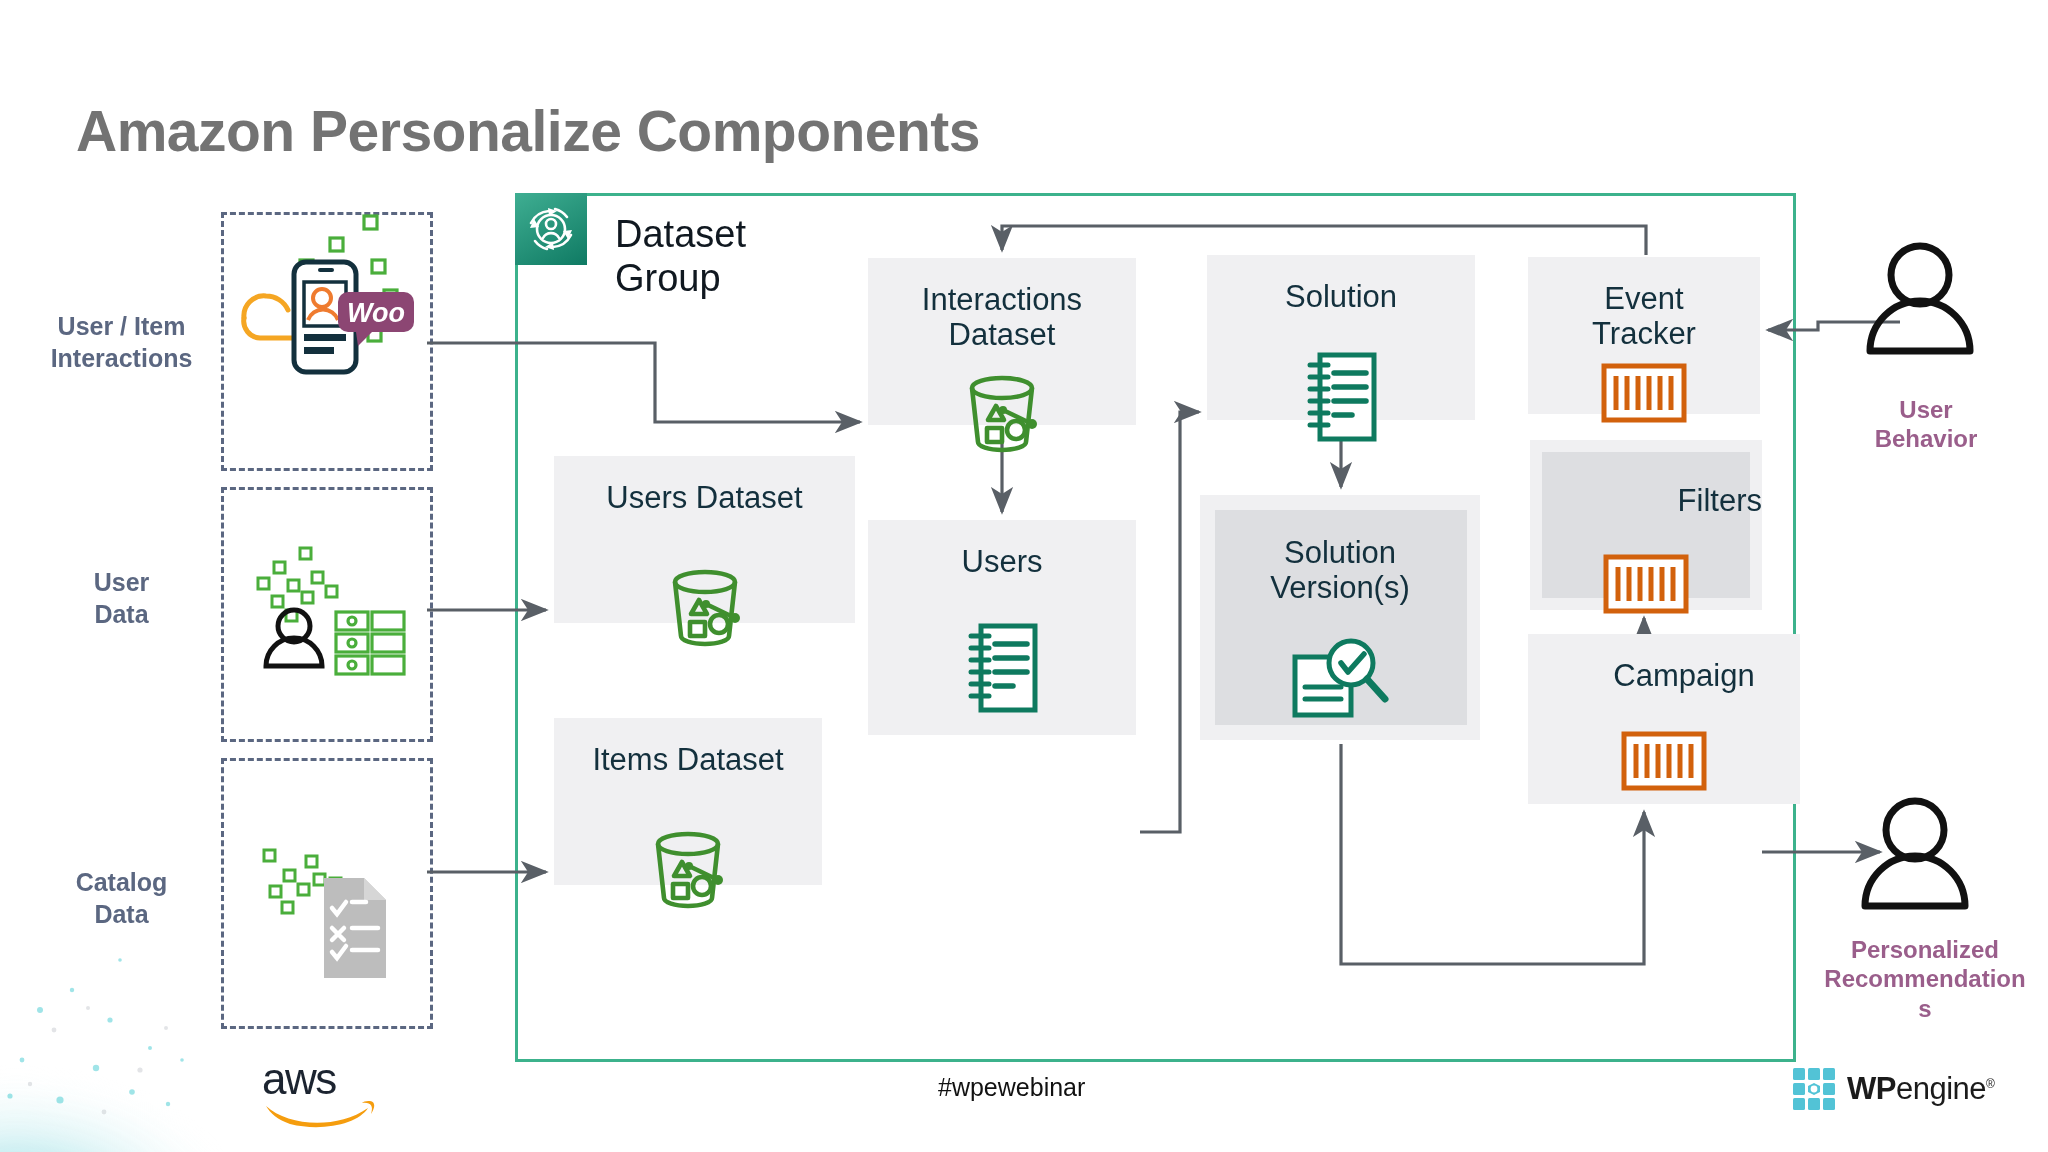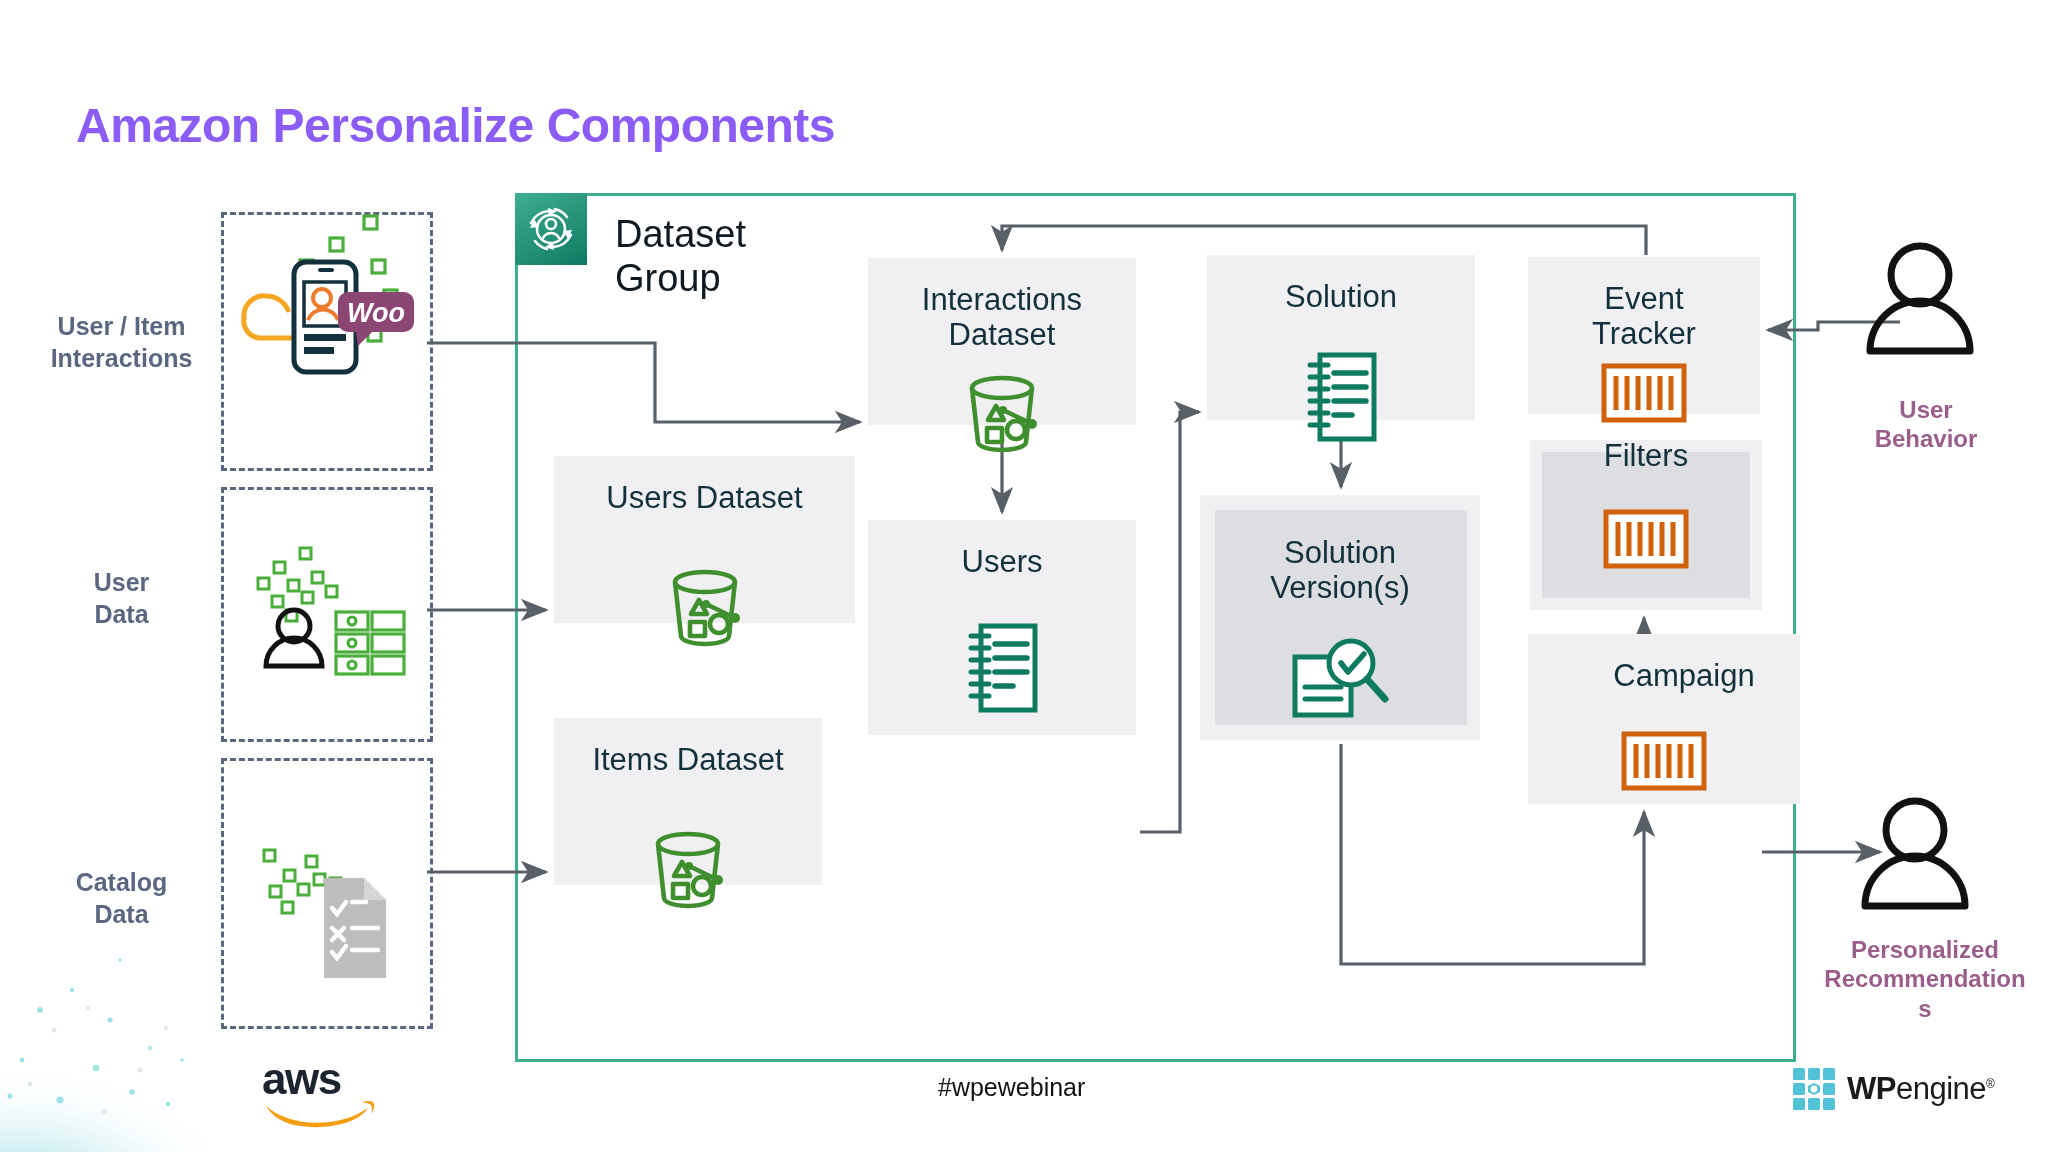--- a/index.html
+++ b/index.html
@@ -6,22 +6,22 @@
   body{
     width:2048px;height:1152px;position:relative;overflow:hidden;
     background:#ffffff;
     font-family:"Liberation Sans", sans-serif;
   }
   .stage{position:absolute;left:0;top:0;width:2048px;height:1152px;}
 
   
   #page-title{
     position:absolute;left:76px;top:98px;
-    font-size:48px;font-weight:bold;letter-spacing:-0.5px;
-    color:#8b5cf6;white-space:nowrap;
+    font-size:57px;font-weight:bold;letter-spacing:-0.5px;
+    color:#737373;white-space:nowrap;
   }
 
   
   .src-label{
     position:absolute;text-align:center;
     font-size:25px;font-weight:bold;line-height:1.28;
     color:#5b6781;white-space:pre-line;
   }
   #label-user-item{left:14px;top:310px;width:215px;text-align:center;}
   #label-user-data{left:14px;top:566px;width:215px;}
@@ -81,21 +81,21 @@
   #sv-inner{left:1215px;top:510px;width:252px;height:215px;}
   #node-solutionversion{left:1200px;top:495px;width:280px;height:245px;background:transparent;}
   #node-solutionversion .node-label{margin-top:40px;}
   #node-solutionversion .node-icon{top:136px;}
 
   #node-eventtracker{left:1528px;top:257px;width:232px;height:157px;}
   #node-eventtracker .node-icon{top:105px;}
 
   #filters-outer{left:1530px;top:440px;width:232px;height:170px;}
   #filters-inner{left:1542px;top:452px;width:208px;height:146px;}
-  #node-filters{left:1530px;top:416px;width:232px;height:122px;background:transparent;}
+  #node-filters{left:1530px;top:461px;width:232px;height:122px;background:transparent;align-items:flex-end;}
   #node-filters .node-label{margin-top:22px;}
   #node-filters .node-icon{top:92px;}
 
   #node-campaign{left:1528px;top:634px;width:232px;height:170px;padding-left:40px;}
   #node-campaign .node-icon{top:96px;}
 
   
   .person-label{
     position:absolute;text-align:center;font-size:24px;font-weight:bold;
     line-height:1.22;color:#9a5e8b;
@@ -103,21 +103,21 @@
   #label-user-behavior{left:1826px;top:395px;width:200px;}
   #label-personalized{left:1790px;top:935px;width:270px;}
 
   
   #hashtag{
     position:absolute;left:938px;top:1073px;font-size:25px;color:#111;
     white-space:nowrap;
   }
   #aws-logo{position:absolute;left:262px;top:1058px;width:130px;height:70px;}
   #aws-wordmark{
-    font-size:44px;font-weight:bold;letter-spacing:-1.5px;color:#1c2430;
+    font-size:44px;font-weight:normal;letter-spacing:-1.5px;color:#1c2430;
     line-height:0.95;font-family:"Liberation Sans",sans-serif;
   }
   #wpe-logo{position:absolute;left:1793px;top:1068px;display:flex;align-items:center;gap:12px;}
   #wpe-mark{width:42px;height:42px;position:relative;}
   #wpe-text{font-size:31px;letter-spacing:-0.5px;color:#1b1b1b;white-space:nowrap;}
   #wpe-text b{font-weight:bold;}
   #wpe-text .lt{font-weight:normal;}
   #wpe-text sup{font-size:12px;vertical-align:super;}
 
   svg.abs{position:absolute;left:0;top:0;pointer-events:none;}

